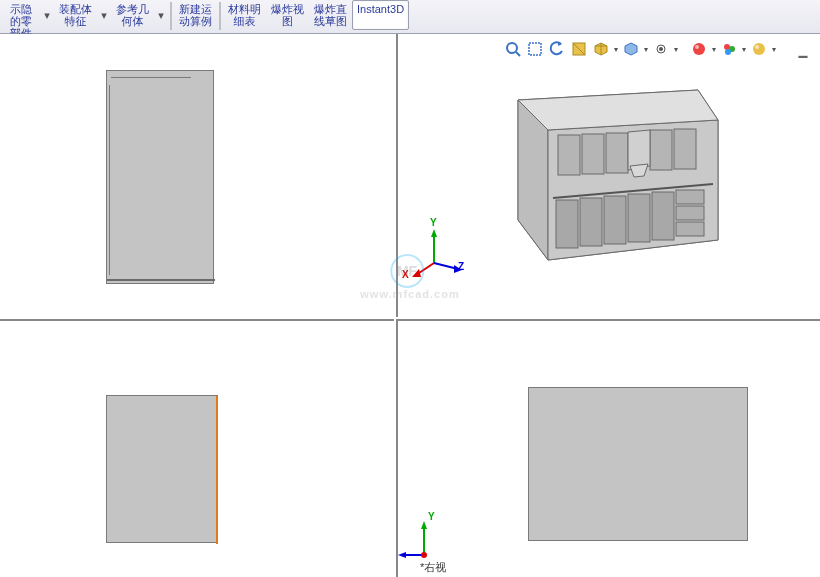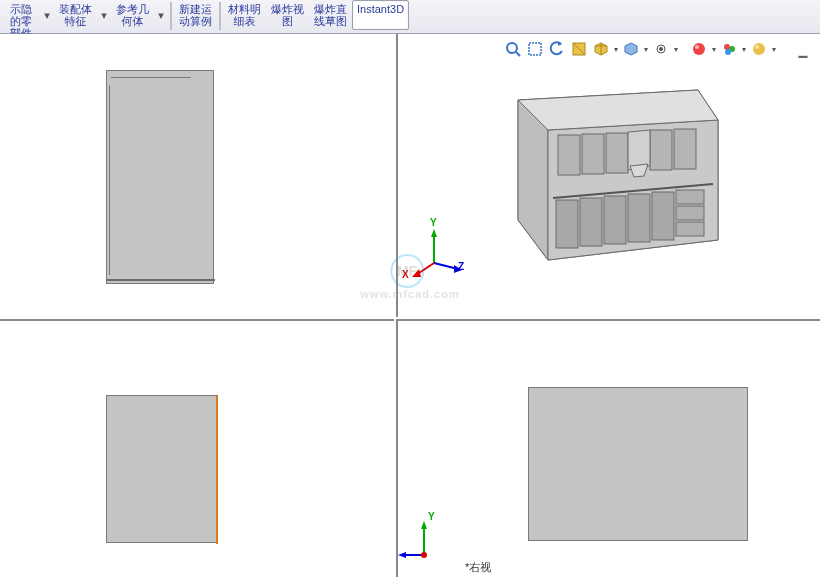--- a/index.html
+++ b/index.html
@@ -139,21 +139,21 @@
     width:34px; height:34px; border:2px solid #0ea5e9; border-radius:50%;
     display:flex;align-items:center;justify-content:center;
     font-size:14px; margin-right:6px;
   }
   .watermark-row{display:flex;align-items:center;}
   .watermark .url{font-size:11px;letter-spacing:1px;color:#999;}
 
   .status-bit{
     position:absolute;
     left:420px; bottom:2px;
-    font-size:11px; color:#333;margin-left:45px;
+    font-size:11px; color:#333;
   }
 
   .sw-logo{
     position:absolute; right:2px; top:36px;
     width:26px;height:26px;
     opacity:.35;
   }
 </style>
 </head>
 <body>

